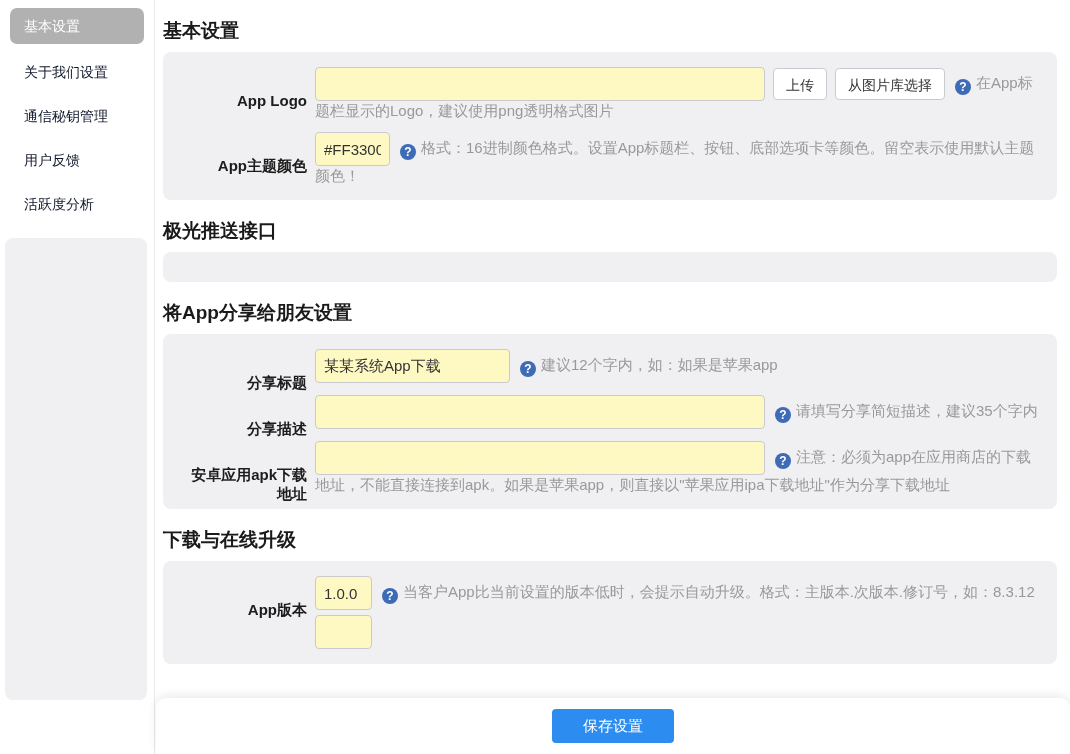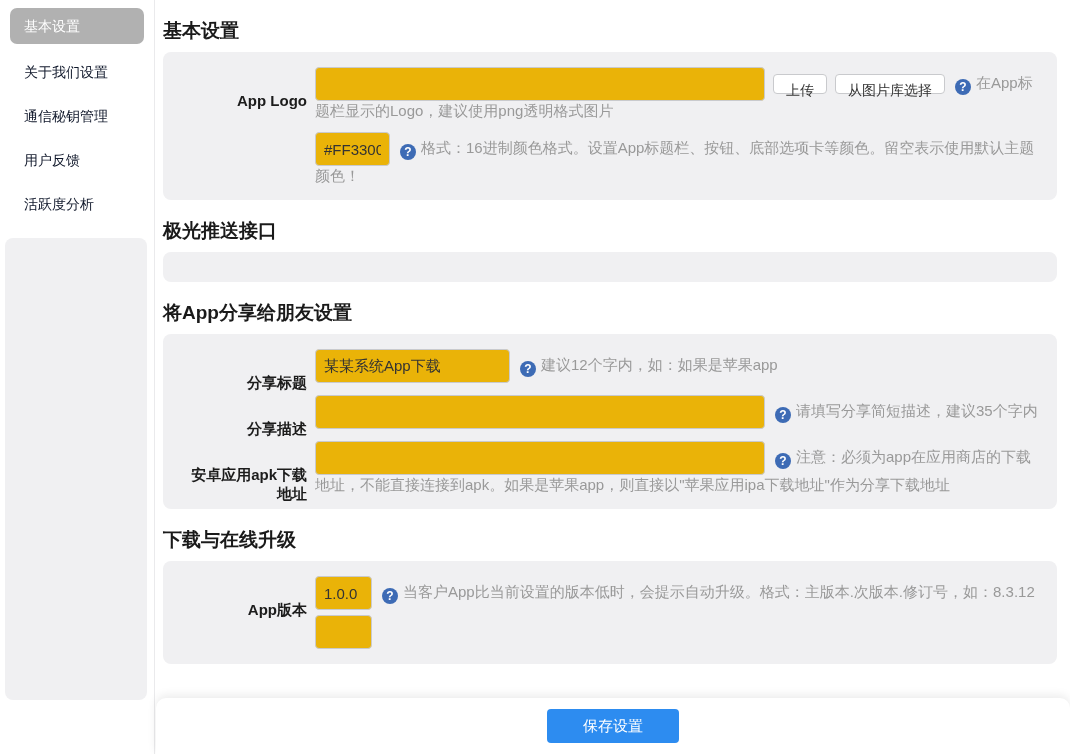--- a/index.html
+++ b/index.html
@@ -25,42 +25,42 @@
   .panel { background:#f0f0f2; border-radius:8px; padding:15px 16px; }
 
   .frow { position:relative; padding-left:136px; margin-bottom:12px;
     min-height:34px; font-size:15px; line-height:19px; }
   .frow:last-child { margin-bottom:0; }
   .frow.tight { margin-bottom:5px; }
   .flabel { position:absolute; left:0; top:16px; width:128px; padding-top:8px;
     text-align:right; font-weight:bold; color:#1c1c1c; font-size:15px;
     line-height:19px; }
   .tinput { height:34px; border:1px solid #c9cacd; border-radius:4px;
-    background:#eab308; padding:0 8px; font-size:15px; color:#333;
+    background:#fef9c3; padding:0 8px; font-size:15px; color:#333;
     vertical-align:middle; font-family:inherit; outline:none; }
   .w450 { width:450px; } .w255 { width:255px; } .w195 { width:195px; }
   .w75 { width:75px; }  .w57 { width:57px; }
-  .btn { display:inline-block; height:20px; line-height:32px; padding:0 12px;
+  .btn { display:inline-block; height:32px; line-height:32px; padding:0 12px;
     margin-left:8px; background:#fff; border:1px solid #c9cacd;
     border-radius:4px; font-size:14px; color:#333; cursor:pointer;
-    vertical-align:middle; font-family:Liberation Serif, serif; }
+    vertical-align:middle; font-family:Liberation Sans, sans-serif; }
   .help { color:#999; }
   .help-icon { display:inline-block; width:16px; height:16px;
     border-radius:50%; background:#3d6bb5; color:#fff; font-size:12px;
     line-height:16px; text-align:center; font-weight:bold;
     margin:0 5px 0 10px; vertical-align:-3px; }
   .link-red { color:#e03c3c; text-decoration:none; }
   .nowrap { white-space:nowrap; }
 
   
   .footer { position:absolute; left:156px; right:0; bottom:0; height:56px;
     background:#fff; border-radius:10px 10px 0 0;
     box-shadow:0 -3px 10px rgba(0,0,0,0.08); display:flex;
     align-items:center; justify-content:center; z-index:5; }
-  .save-btn { width:132px; height:34px; background:#2d8cf0; color:#fff;
+  .save-btn { width:122px; height:34px; background:#2d8cf0; color:#fff;
     border:none; border-radius:4px; font-size:15px; cursor:pointer;
     font-family:inherit; }
 </style>
 </head>
 <body>
 
 <div class="sidebar">
   <div class="side-item active">基本设置</div>
   <div class="side-item">关于我们设置</div>
   <div class="side-item">通信秘钥管理</div>
@@ -70,21 +70,21 @@
 </div>
 
 <div class="main">
 
   <h2 class="sec-title">基本设置</h2>
   <div class="panel">
     <div class="frow">
       <span class="flabel">App Logo</span><input type="text" class="tinput w450" value="" style=""><button class="btn">上传</button><button class="btn">从图片库选择</button><span class="help"><span class="help-icon">?</span><span>在App标题栏显示的Logo，建议使用png透明格式图片</span></span>
     </div>
     <div class="frow">
-      <input type="text" class="tinput w75" value="#FF3300" style=""><span class="help"><span class="help-icon">?</span><span>格式：16进制颜色格式。设置App标题栏、按钮、底部选项卡等颜色。留空表示使用默认主题颜色！</span></span>
+      <span class="flabel">App主题颜色</span><input type="text" class="tinput w75" value="#FF3300" style=""><span class="help"><span class="help-icon">?</span><span>格式：16进制颜色格式。设置App标题栏、按钮、底部选项卡等颜色。留空表示使用默认主题颜色！</span></span>
     </div>
   </div>
 
   <h2 class="sec-title">极光推送接口</h2>
   <div class="panel">
   </div>
 
   <h2 class="sec-title">将App分享给朋友设置</h2>
   <div class="panel">
     <div class="frow">

